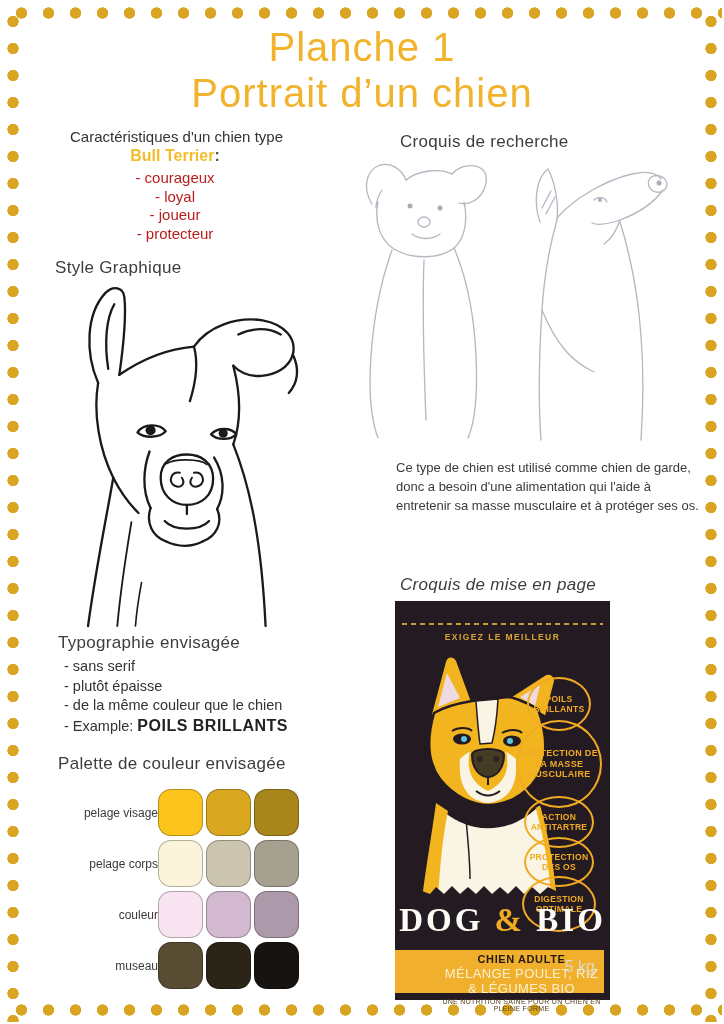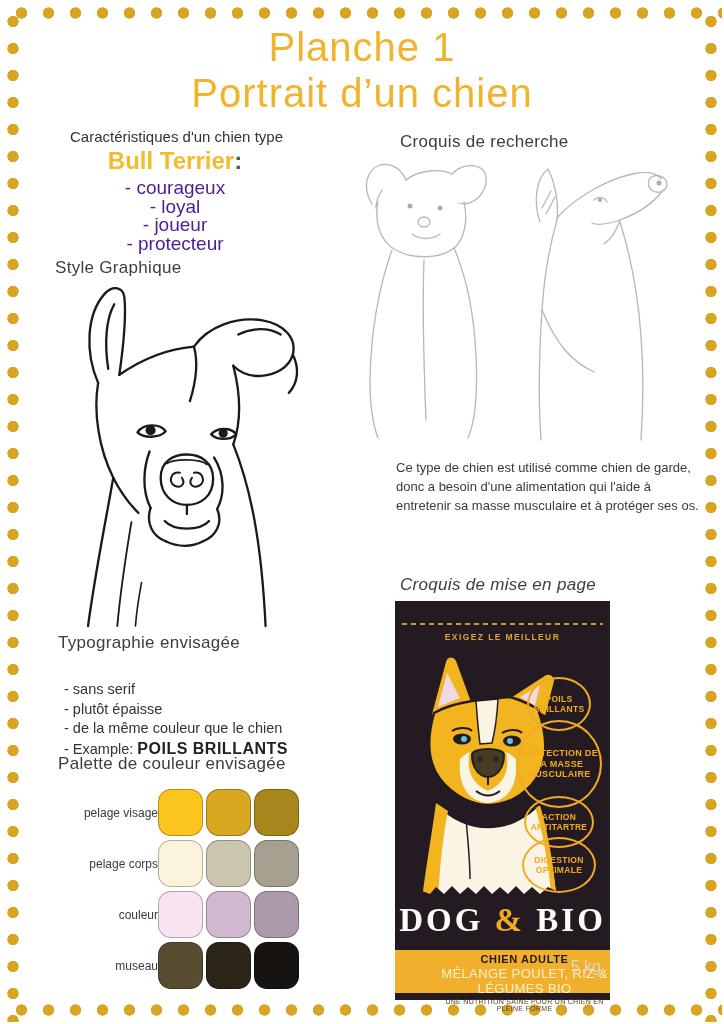--- a/index.html
+++ b/index.html
@@ -23,26 +23,26 @@
   
   .page-title{position:absolute;top:24px;left:0;right:0;text-align:center;
     color:#F2B32C;font-size:40px;line-height:46px;font-weight:500;letter-spacing:1px;}
 
   
   .h{position:absolute;text-align:left;color:#3d3d3d;font-size:17px;font-weight:500;letter-spacing:.3px;}
 
   
   .chars{position:absolute;left:52px;top:128px;width:246px;text-align:center;}
   .chars .lead{font-size:15px;color:#333;text-align:left;padding-left:18px;}
-  .chars .breed{font-size:24px;font-weight:bold;color:#F2BC2A;margin-top:2px;}
+  .chars .breed{font-size:16px;font-weight:bold;color:#F2BC2A;margin-top:2px;}
   .chars .breed .colon{color:#555;font-weight:bold;}
-  .chars ul{list-style:none;margin:4px 0 0 0;padding:0;font-size:19px;line-height:18.5px;color:#4c1d95;}
-
-  
-  .typo-list{position:absolute;left:64px;top:680px;width:270px;font-size:14.5px;line-height:19.5px;color:#333;}
+  .chars ul{list-style:none;margin:4px 0 0 0;padding:0;font-size:15px;line-height:18.5px;color:#b91c1c;}
+
+  
+  .typo-list{position:absolute;left:64px;top:657px;width:270px;font-size:14.5px;line-height:19.5px;color:#333;}
   .typo-example-value{font-weight:bold;font-size:16px;letter-spacing:.5px;color:#222;}
 
   
   .palette{position:absolute;left:58px;top:789px;width:260px;}
   .palette-row{display:flex;align-items:center;margin-bottom:4px;height:47px;}
   .palette-row .lbl{width:100px;text-align:right;font-size:12px;color:#3a3a3a;}
   .swatch{width:45px;height:47px;border-radius:13px;margin-right:3px;border:1px solid rgba(0,0,0,.28);box-sizing:border-box;}
 
   
   .desc{position:absolute;left:396px;top:458px;width:304px;font-size:13px;line-height:19px;color:#3a3a3a;}
@@ -59,21 +59,21 @@
     display:flex;align-items:center;justify-content:center;text-align:center;
     font-weight:bold;font-size:8.5px;line-height:1.2;letter-spacing:.3px;box-sizing:border-box;background:transparent;}
   .b1{width:64px;height:54px;}
   .b2{width:86px;height:88px;margin-top:-11px;font-size:9px;}
   .b3{width:70px;height:52px;margin-top:-12px;}
   .b4{width:70px;height:50px;margin-top:-11px;}
   .b5{width:74px;height:56px;margin-top:-11px;}
   .brand{position:absolute;left:0;right:0;top:301px;text-align:center;
     font-family:"Liberation Serif", serif;font-weight:bold;font-size:33px;letter-spacing:3px;color:#FDFBF6;}
   .brand .amp{color:#F1AB22;}
-  .band{position:absolute;left:0;right:0;bottom:7px;height:40px;background:#F0B02E;text-align:center;padding-top:3px;box-sizing:content-box;padding-left:44px;}
+  .band{position:absolute;left:0;right:6px;bottom:7px;height:40px;background:#F0B02E;text-align:center;padding-top:3px;box-sizing:content-box;padding-left:44px;}
   .band .l1{font-size:11px;font-weight:bold;color:#231A10;letter-spacing:.6px;}
   .band .l2{font-size:13px;font-weight:normal;color:#FBF0CC;letter-spacing:.4px;margin-top:1px;}
   .band .l3{font-size:7px;color:#57431D;letter-spacing:.3px;margin-top:2px;}
   .weight{position:absolute;right:9px;bottom:17px;font-size:16px;color:#DDD8CC;}
 
   svg{display:block;}
   .ink{stroke:#1a1a1a;stroke-width:2.3;fill:none;stroke-linecap:round;stroke-linejoin:round;}
   .pencil{stroke:#B3B7C0;stroke-width:1.3;fill:none;stroke-linecap:round;stroke-linejoin:round;}
 </style>
 </head>
@@ -200,20 +200,21 @@
     <circle cx="80" cy="108" r="3" fill="#241B22" opacity="0.7"></circle>
     <circle cx="96" cy="108" r="3" fill="#241B22" opacity="0.7"></circle>
     <path d="M88,126 L88,134 M76,140 C84,146 92,146 100,140" stroke="#241B22" stroke-width="2" fill="none"></path>
     <path d="M22,248 L22,240 L30,243 L36,236 L44,243 L52,235 L60,243 L68,236 L76,243 L84,235 L92,243 L100,236 L108,243 L116,235 L124,243 L132,236 L140,243 L148,236 L158,241 L158,248 Z" fill="#241B22"></path>
   </svg>
 
   <div class="badges">
     <div class="badge b1">POILS BRILLANTS</div>
     <div class="badge b2">PROTECTION DE LA MASSE MUSCULAIRE</div>
     <div class="badge b3">ACTION ANTITARTRE</div>
+    <div class="badge b4">PROTECTION DES OS</div>
     <div class="badge b5">DIGESTION OPTIMALE</div>
   </div>
 
   <div class="brand">
     <span>DOG</span>
     <span class="amp">&amp;</span>
     <span>BIO</span>
   </div>
 
   <div class="band">

